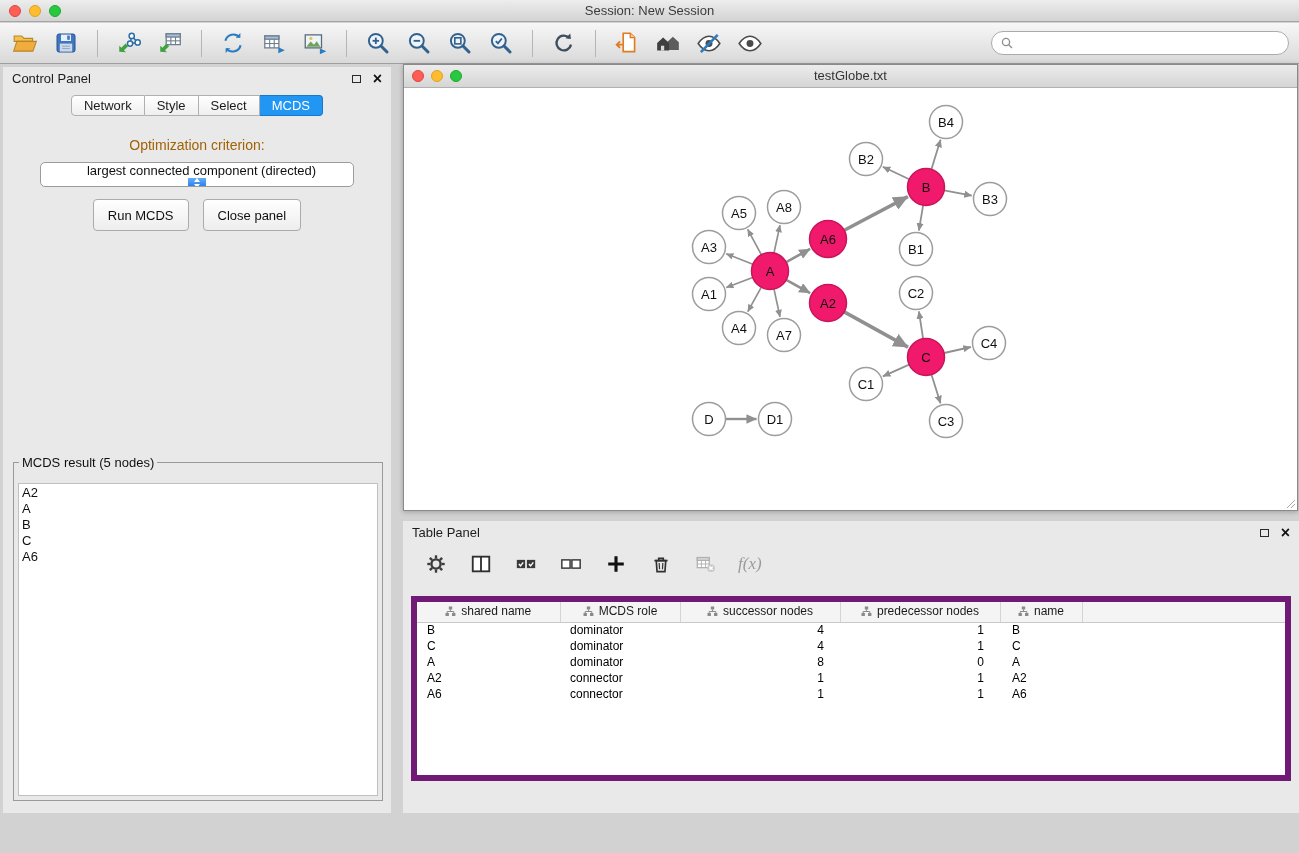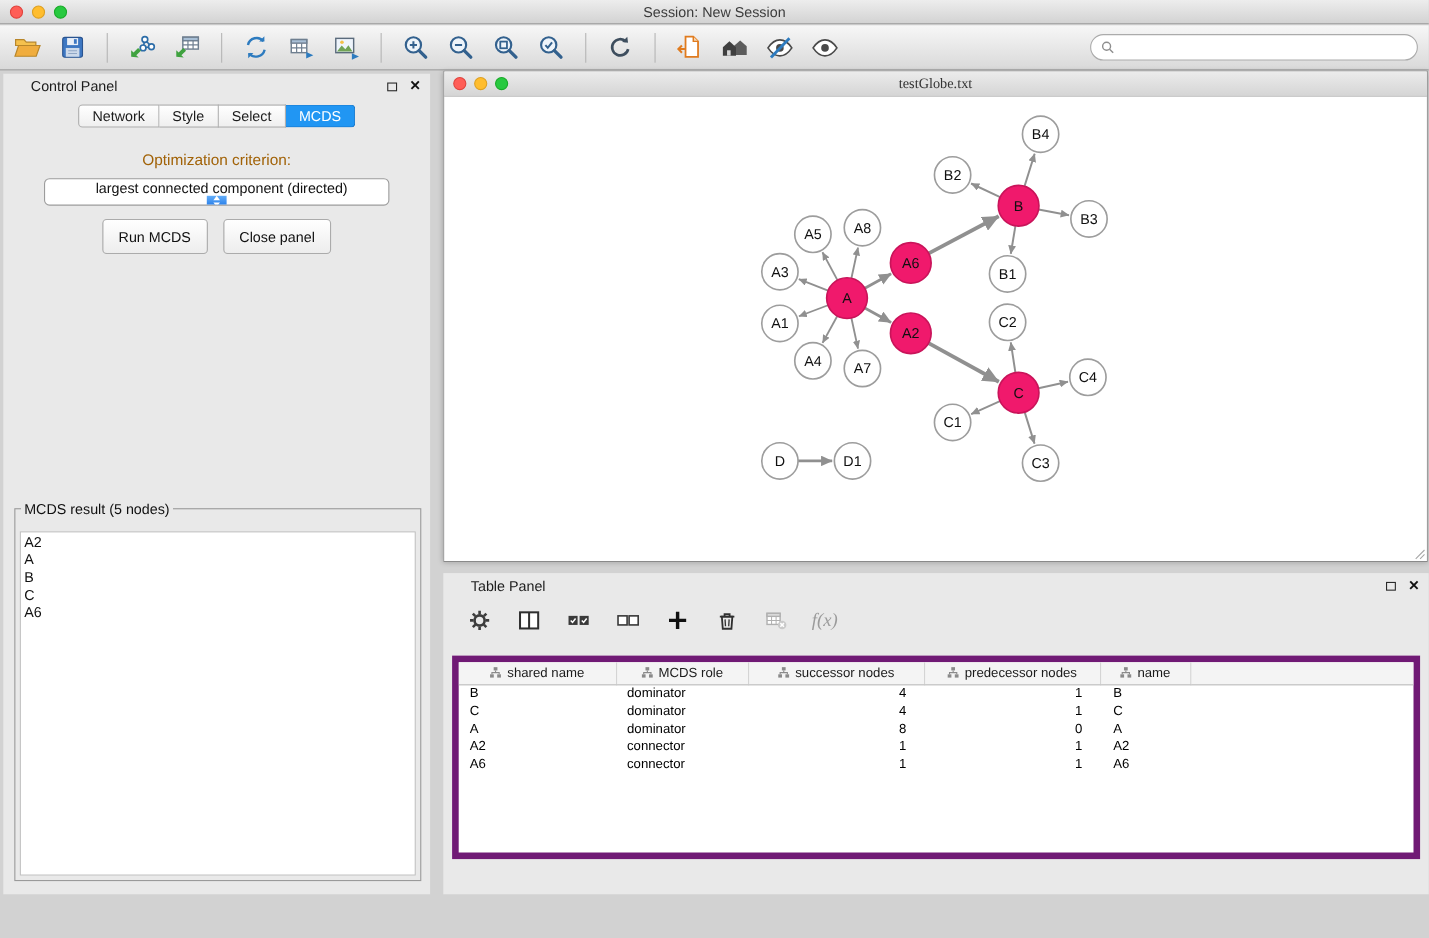--- a/index.html
+++ b/index.html
@@ -23,21 +23,21 @@
   .toolbar { position:absolute; top:23px; left:0; right:0; height:41px;
     background:linear-gradient(#f7f7f7,#d9d9d9); border-bottom:1px solid #9f9f9f;
     display:flex; align-items:center; padding:0 10px; gap:11px; }
   .tb-btn { width:30px; height:30px; display:flex; align-items:center; justify-content:center; flex:0 0 auto; }
   .tb-sep { width:1px; height:27px; background:#b5b5b5; margin:0 5px; flex:0 0 auto; }
   .search-wrap { margin-left:auto; width:298px; height:24px; border:1px solid #ababab; border-radius:12px;
     background:#fff; display:flex; align-items:center; padding:0 9px; gap:5px; }
   .search-wrap input { border:none; outline:none; flex:1; font-size:12px; background:transparent; font-family:"Liberation Sans",sans-serif; }
 
   
-  .panel-head { height:23px; display:flex; align-items:center; padding:0 9px; font-size:13px; color:#1c1c1c;margin-left:16px; }
+  .panel-head { height:23px; display:flex; align-items:center; padding:0 9px; font-size:13px; color:#1c1c1c; }
   .panel-head .sp { flex:1; }
   .float-box { width:9px; height:8px; border:1.5px solid #2a2a2a; margin-right:12px; display:inline-block; }
   .close-x { font-size:16px; font-weight:bold; color:#111; line-height:1; }
 
   .seg-bar { display:flex; justify-content:center; }
   .seg { height:21px; line-height:20px; padding:0 12px; font-size:13px; color:#1c1c1c;
     background:linear-gradient(#ffffff,#efefef); border:1px solid #b0b0b0; border-left:none; }
   .seg:first-child { border-left:1px solid #b0b0b0; border-radius:4px 0 0 4px; }
   .seg:last-child { border-radius:0 4px 4px 0; }
   .seg-active { background:#2196f3; color:#fff; border-color:#1878cc; }
@@ -59,21 +59,21 @@
   .result-fieldset { position:absolute; left:10px; right:8px; top:388px; bottom:12px;
     border:1px solid #9a9a9a; padding:3px; }
   .result-fieldset legend { font-size:13px; color:#101010; padding:0 3px; margin-left:2px; }
   .result-box { position:absolute; left:4px; right:4px; top:13px; bottom:4px; background:#fff;
     border:1px solid #c0c0c0; overflow:auto; padding:1px 3px; }
   .result-item { font-size:13px; line-height:16px; color:#101010; }
 
   
   .network-window { position:absolute; left:403px; top:64px; width:895px; height:447px;
     border:1px solid #8a8a8a; background:#fff; box-shadow:0 1px 5px rgba(0,0,0,0.25); }
-  .net-head { height:23px; background:linear-gradient(#ececec,#d5d5d5); border-bottom:1px solid #b0b0b0; position:relative;font-family:Liberation Serif, serif; }
+  .net-head { height:23px; background:linear-gradient(#ececec,#d5d5d5); border-bottom:1px solid #b0b0b0; position:relative; }
   .net-title { text-align:center; line-height:22px; font-size:13px; color:#333; }
   .net-canvas { position:absolute; top:23px; left:0; right:0; bottom:0; background:#fff; }
   .net-canvas > svg.graph { position:absolute; inset:0; width:100%; height:100%; }
   svg text { font-family:"Liberation Sans",sans-serif; }
   .grip { position:absolute; right:1px; bottom:1px; }
 
   
   .table-panel { position:absolute; left:403px; top:521px; width:896px; height:292px; background:#e9e9e9; }
   .tbl-toolbar { height:40px; display:flex; align-items:center; padding-left:20px; gap:19px; }
   .tt-btn { width:26px; height:26px; display:flex; align-items:center; justify-content:center; flex:0 0 auto; }

